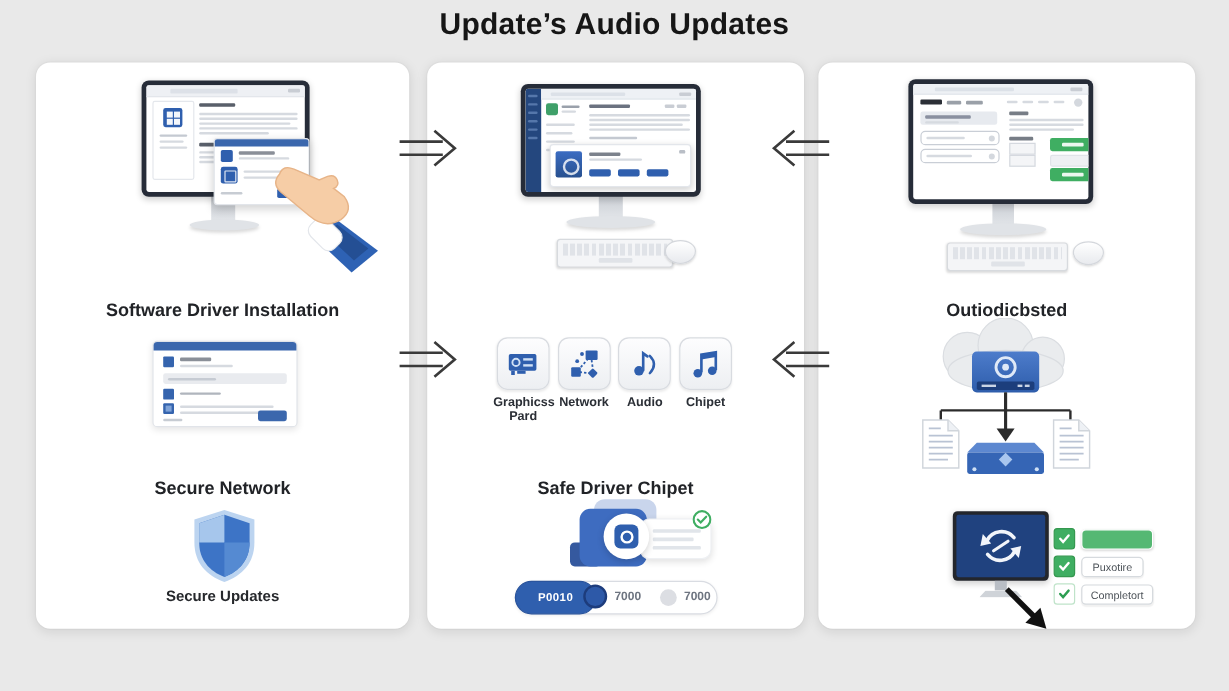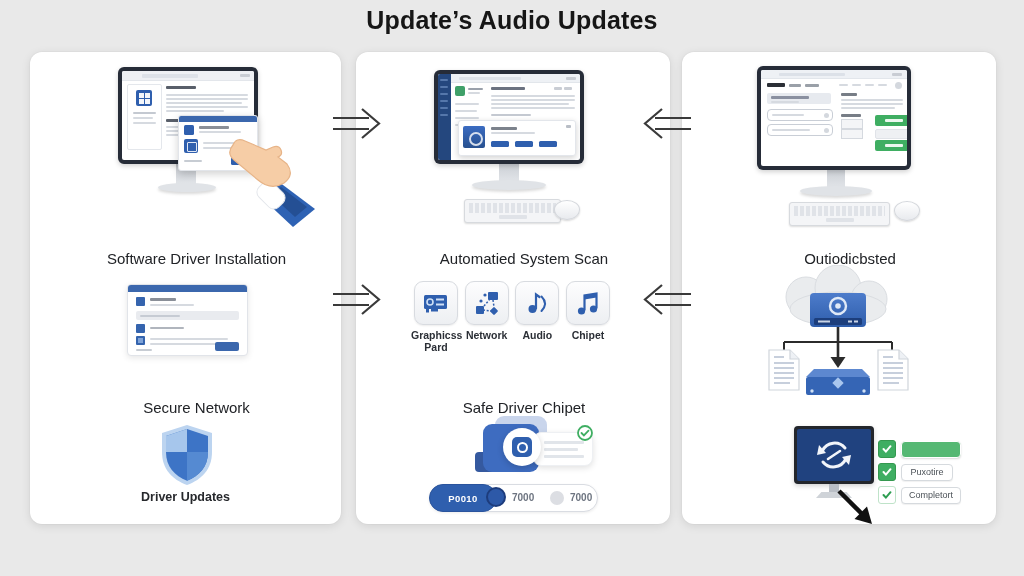--- a/index.html
+++ b/index.html
@@ -4,22 +4,22 @@
 <style>
   html,body{margin:0;padding:0}
   body{width:1024px;height:576px;position:relative;overflow:hidden;
        background:var(--background,#e9e9e9);
        font-family:"Liberation Sans","DejaVu Sans",sans-serif;}
   .abs{position:absolute}
   .card{position:absolute;background:var(--card,#fff);border-radius:12px;
         box-shadow:0 2px 10px rgba(0,0,0,.10),0 0 0 1px rgba(0,0,0,.02);}
   .h1{position:absolute;top:6px;left:0;width:100%;text-align:center;
       font-size:25px;font-weight:700;color:var(--text-dark,#161616);letter-spacing:.2px}
-  .h2{position:absolute;left:11px;width:100%;text-align:center;
-      font-size:15px;font-weight:400;color:#212327}
+  .h2{position:absolute;left:0;width:100%;text-align:center;
+      font-size:15px;font-weight:700;color:#212327}
   .cap{position:absolute;left:0;width:100%;text-align:center;
       font-size:12.5px;font-weight:600;color:#26282c}
   .ln{position:absolute;background:#d6dae0;height:2px;border-radius:1px}
   .bezel{position:absolute;background:#262c38;border-radius:6px;padding:4px;box-sizing:border-box;
          box-shadow:0 2px 5px rgba(0,0,0,.18)}
   .screen{position:relative;width:100%;height:100%;background:#fff;border-radius:2px;overflow:hidden}
   .neck{position:absolute;background:linear-gradient(#c9cdd3,#e2e5e9)}
   .base{position:absolute;background:#e0e3e7;border-radius:50%;box-shadow:0 2px 3px rgba(0,0,0,.15)}
   .keyboard{position:absolute;background:#f4f5f7;border:1px solid #d7dade;border-radius:3px;
             box-shadow:0 1px 2px rgba(0,0,0,.14);overflow:hidden}
@@ -31,21 +31,21 @@
          border-radius:50% 50% 50% 50%/46% 46% 54% 54%;box-shadow:0 1px 2px rgba(0,0,0,.16)}
   .tile{width:42px;height:42px;margin:0 auto;border-radius:9px;border:1px solid #d8dbe0;
         background:linear-gradient(#fdfdfe,#edeff2);box-shadow:0 1px 2px rgba(0,0,0,.08);
         display:flex;align-items:center;justify-content:center}
   .tlabel{margin-top:4px;text-align:center;font-size:10.5px;font-weight:600;color:#2b2f36;line-height:1.15}
   .chk{width:16px;height:16px;border-radius:3px;display:flex;align-items:center;justify-content:center;flex:0 0 auto}
   .chk.g{background:var(--success-green,#3fae62);border:1px solid #35984f}
   .chk.w{background:#fff;border:1.5px solid #bfe3c9}
   .pill{height:15px;border-radius:4px;display:flex;align-items:center;justify-content:center;
         font-size:9px;color:#4c5258;background:#fff;border:1px solid #d6dade;box-shadow:0 1px 1px rgba(0,0,0,.06)}
-  .row{position:absolute;display:flex;align-items:center;gap:5px}
+  .row{position:absolute;display:flex;align-items:flex-end;gap:5px}
 </style>
 </head>
 <body>
 
 <div class="h1">Update’s Audio Updates</div>
 
 <div class="card" style="left:30px;top:52px;width:311px;height:472px">
 
   <div class="abs" style="left:85px;top:13px;width:160px;height:190px">
     <div class="neck" style="left:61px;top:99px;width:20px;height:20px"></div>
@@ -126,21 +126,21 @@
 
   <div class="h2" style="top:347px">Secure Network</div>
 
   <svg class="abs" style="left:129px;top:372px" width="56" height="62" viewBox="0 0 56 62">
     <path d="M28,1 L53,9 V28 C53,45 43,55.5 28,61 C13,55.5 3,45 3,28 V9 Z" fill="#bcd4f0"></path>
     <path d="M28,5 L49,12 V28 C49,42.5 40.5,51.8 28,56.8 C15.5,51.8 7,42.5 7,28 V12 Z" fill="var(--shield-blue,#3d74c6)"></path>
     <path d="M28,5 L7,12 V28 H28 Z" fill="#a6c6ec"></path>
     <path d="M28,28 H49 C49,42.5 40.5,51.8 28,56.8 Z" fill="#558ad2"></path>
   </svg>
 
-  <div class="cap" style="top:438px">Driver Updates</div>
+  <div class="cap" style="top:438px">Secure Updates</div>
 </div>
 
 <div class="card" style="left:356px;top:52px;width:314px;height:472px">
 
   <div class="abs" style="left:0;top:0;width:314px;height:180px">
     <div class="neck" style="left:143px;top:110px;width:20px;height:20px"></div>
     <div class="base" style="left:116px;top:128px;width:74px;height:10px"></div>
     <div class="bezel" style="left:78px;top:18px;width:150px;height:94px">
       <div class="screen">
         <div class="abs" style="left:0;top:0;width:13px;height:100%;background:var(--navy,#24477e)">
@@ -185,21 +185,20 @@
         </div>
       </div>
     </div>
     <div class="keyboard" style="left:108px;top:147px;width:95px;height:22px">
         <i></i>
         <em></em>
       </div>
     <div class="mouse" style="left:198px;top:148px;width:24px;height:18px"></div>
   </div>
 
-  <div class="h2" style="top:198px">Automatied System Scan</div>
 
   <div class="abs" style="left:55px;top:229px;width:202px;display:flex;justify-content:space-between">
     <div style="width:50px">
       <div class="tile">
         <svg width="30" height="30" viewBox="0 0 30 30">
           <rect x="3" y="7" width="23" height="14" rx="1.5" fill="var(--accent-blue,#2f5fae)"></rect>
           <rect x="5" y="21" width="3" height="3.5" fill="var(--accent-blue,#2f5fae)"></rect>
           <rect x="10" y="21" width="7" height="2.5" fill="var(--accent-blue,#2f5fae)"></rect>
           <circle cx="9" cy="14" r="3" fill="none" stroke="#cfe0f5" stroke-width="1.6"></circle>
           <rect x="15" y="10.5" width="8" height="2" fill="#cfe0f5"></rect>

